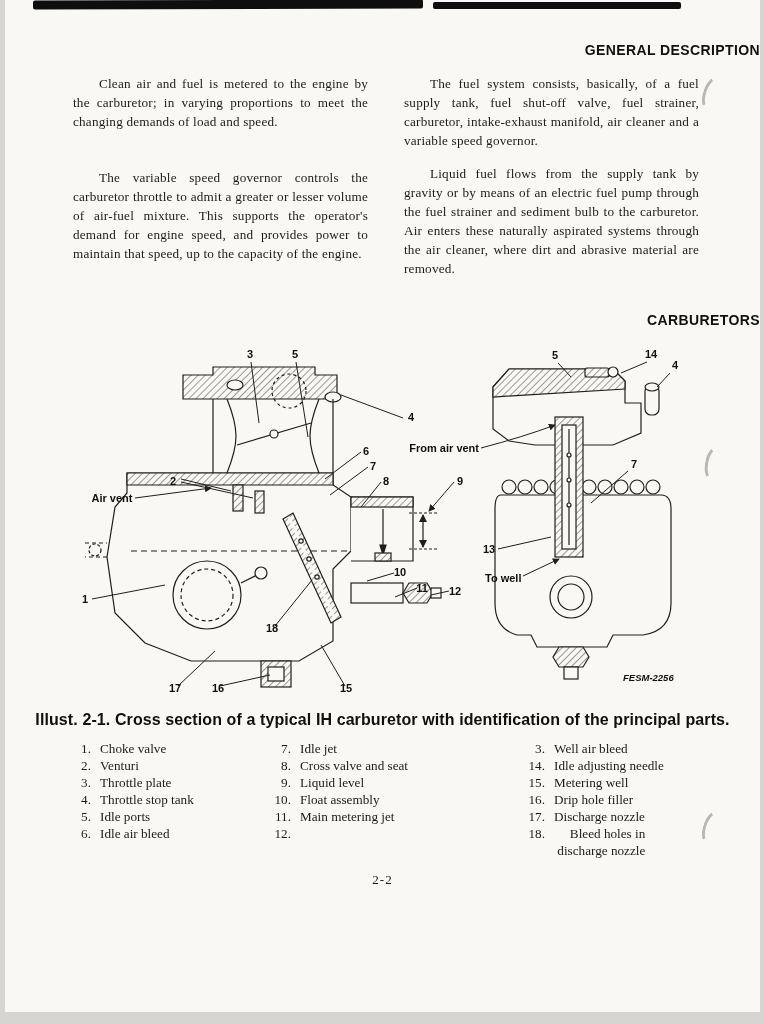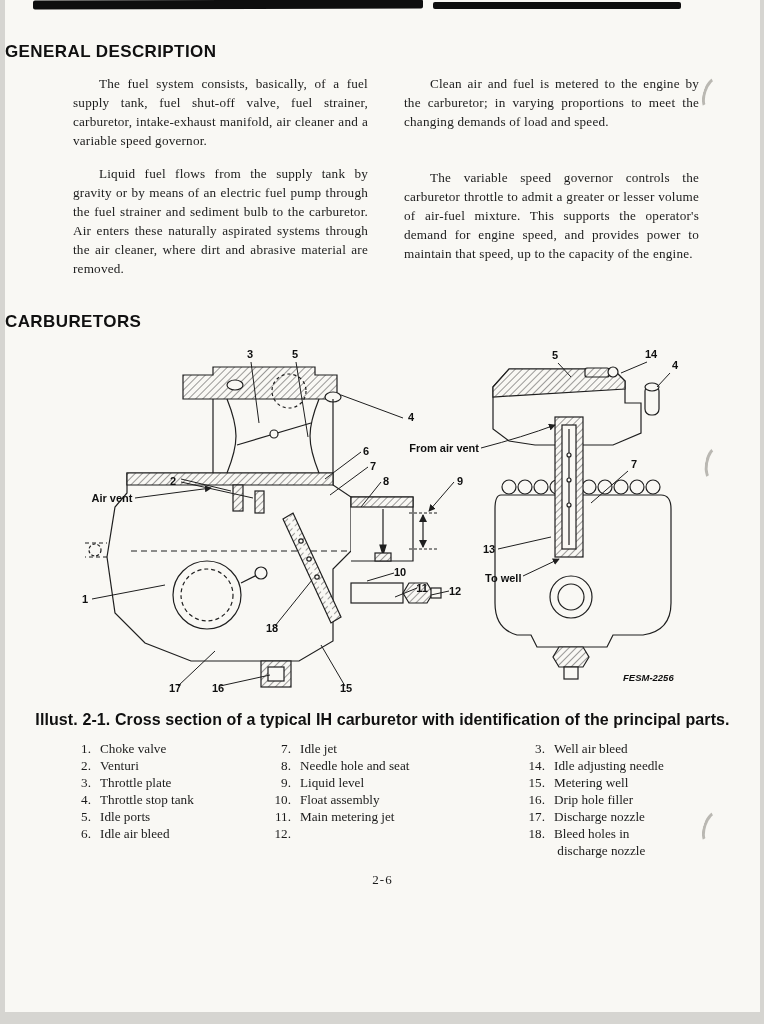--- a/index.html
+++ b/index.html
@@ -20,23 +20,23 @@
   .crescent {
     position:absolute; width:14px; height:30px;
     border:3px solid transparent; border-left-color:#bab8b2;
     border-radius:50%;
   }
   #cr1 { left:698px; top:76px;  transform:rotate(18deg); }
   #cr2 { left:700px; top:446px; transform:rotate(10deg); }
   #cr3 { left:698px; top:810px; transform:rotate(18deg); }
 
   .main-title, .carb-title {
-    position:absolute; left:0; width:100%; margin:0; text-align:left;
+    position:absolute; left:0; width:100%; margin:0; text-align:right;
     font-family:"Liberation Sans", sans-serif; font-weight:700;
-    font-size:17px; letter-spacing:.4px; color:#101010;
+    font-size:14px; letter-spacing:.4px; color:#101010;
   }
   .main-title { top:42px; }
   .carb-title { top:312px; }
 
   .two-col {
     position:absolute; left:68px; top:74px; width:626px;
     display:flex; gap:36px;
   }
   .two-col .col { width:295px; }
   .two-col p {
@@ -60,21 +60,21 @@
     font-size:16px; letter-spacing:.1px; color:#101010;
   }
 
   .parts-col { position:absolute; top:740px; font-size:13.2px; line-height:17px; color:#1b1b1b; }
   #parts-col1 { left:70px;  width:190px; }
   #parts-col2 { left:262px; width:252px; }
   #parts-col3 { left:516px; width:205px; }
   .part { display:flex; }
   .pnum { flex:0 0 24px; text-align:right; margin-right:9px; }
   #parts-col1 .pnum { flex-basis:16px; }
-  .plabel { white-space:pre-line; }
+  .plabel { white-space:pre-line;text-align:right; }
 
   .page-num {
     position:absolute; top:872px; left:0; width:100%; text-align:center;
     font-size:13px; letter-spacing:1px; color:#1b1b1b;
   }
 </style>
 </head>
 <body>
 
 <div class="paper">
@@ -82,26 +82,26 @@
   <div class="scan-a" id="scan1"></div>
   <div class="scan-a" id="scan2"></div>
   <div class="crescent" id="cr1"></div>
   <div class="crescent" id="cr2"></div>
   <div class="crescent" id="cr3"></div>
 
   <h1 class="main-title">GENERAL DESCRIPTION</h1>
 
   <div class="two-col">
     <div class="col">
+      <p>Clean air and fuel is metered to the engine by the carburetor; in varying proportions to meet the changing demands of load and speed.</p>
+      <p class="spaced">The variable speed governor controls the carburetor throttle to admit a greater or lesser volume of air-fuel mixture. This supports the operator's demand for engine speed, and provides power to maintain that speed, up to the capacity of the engine.</p>
+    </div>
+    <div class="col">
       <p>The fuel system consists, basically, of a fuel supply tank, fuel shut-off valve, fuel strainer, carburetor, intake-exhaust manifold, air cleaner and a variable speed governor.</p>
       <p>Liquid fuel flows from the supply tank by gravity or by means of an electric fuel pump through the fuel strainer and sediment bulb to the carburetor. Air enters these naturally aspirated systems through the air cleaner, where dirt and abrasive material are removed.</p>
-    </div>
-    <div class="col">
-      <p>Clean air and fuel is metered to the engine by the carburetor; in varying proportions to meet the changing demands of load and speed.</p>
-      <p class="spaced">The variable speed governor controls the carburetor throttle to admit a greater or lesser volume of air-fuel mixture. This supports the operator's demand for engine speed, and provides power to maintain that speed, up to the capacity of the engine.</p>
     </div>
   </div>
 
   <h2 class="carb-title">CARBURETORS</h2>
 
   <svg class="figure-svg" width="630" height="360" viewBox="0 0 630 360">
     <defs>
       <pattern id="hatch" patternUnits="userSpaceOnUse" width="5" height="5" patternTransform="rotate(45)">
         <rect width="5" height="5" fill="#f9f8f4"></rect>
         <line x1="0" y1="0" x2="0" y2="5" stroke="#4a4a4a" stroke-width="1.1"></line>
@@ -316,21 +316,21 @@
       </div>
   </div>
 
   <div class="parts-col" id="parts-col2">
     <div class="part">
         <span class="pnum">7.</span>
         <span class="plabel">Idle jet</span>
       </div>
     <div class="part">
         <span class="pnum">8.</span>
-        <span class="plabel">Needle hole and seat</span>
+        <span class="plabel">Cross valve and seat</span>
       </div>
     <div class="part">
         <span class="pnum">9.</span>
         <span class="plabel">Liquid level</span>
       </div>
     <div class="part">
         <span class="pnum">10.</span>
         <span class="plabel">Float assembly</span>
       </div>
     <div class="part">
@@ -363,14 +363,14 @@
         <span class="pnum">17.</span>
         <span class="plabel">Discharge nozzle</span>
       </div>
     <div class="part">
         <span class="pnum">18.</span>
         <span class="plabel">Bleed holes in
 &nbsp;discharge nozzle</span>
       </div>
   </div>
 
-  <div class="page-num">2-6</div>
+  <div class="page-num">2-2</div>
 </div>
 
 </body></html>

